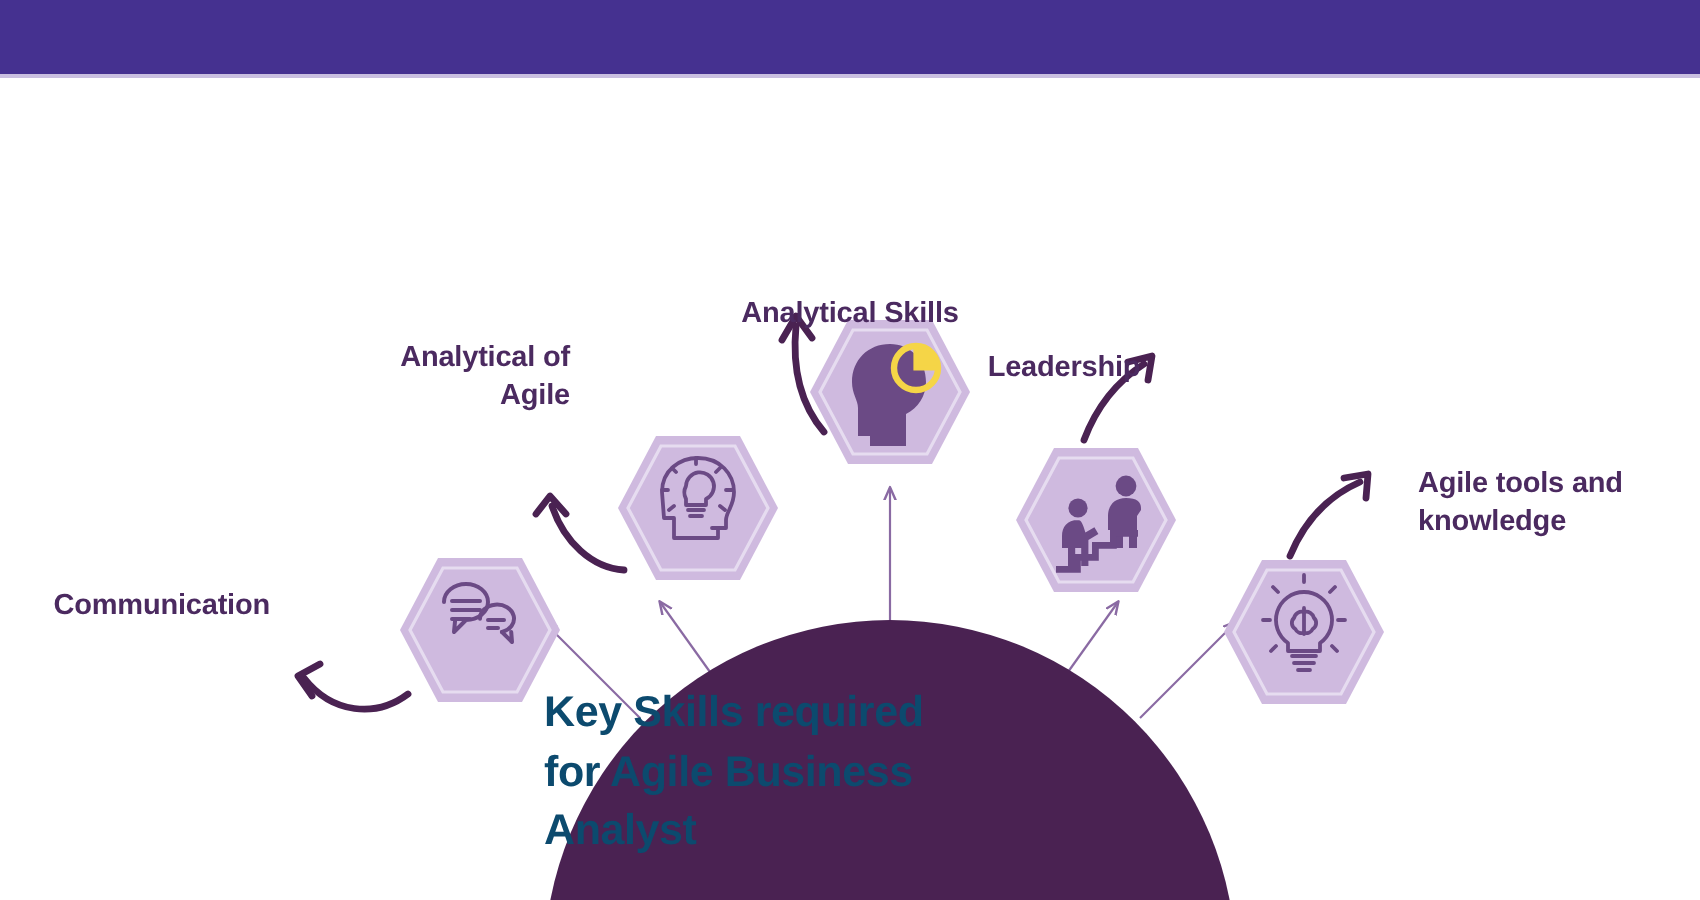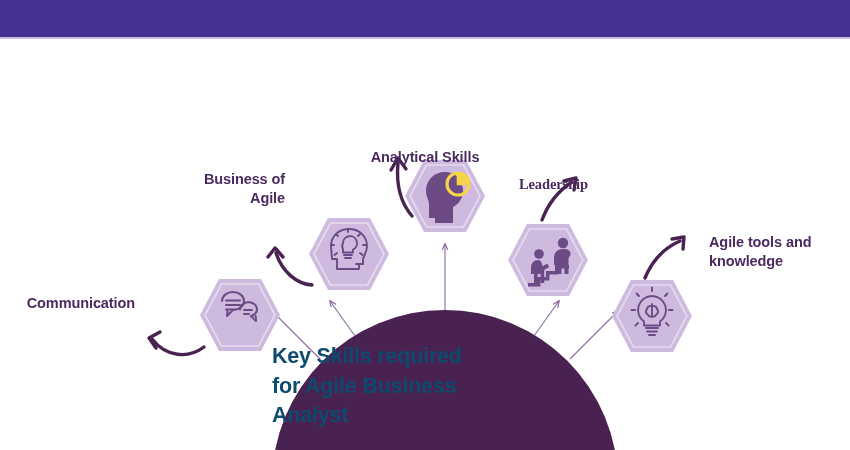--- a/index.html
+++ b/index.html
@@ -233,26 +233,26 @@
         <path d="M42,26 v13"></path>
         <path d="M42,28 a4,4 0 0,0 -5,3 a3.4,3.4 0 0,0 0.6,5.4 a3.6,3.6 0 0,0 4.4,2"></path>
         <path d="M42,28 a4,4 0 0,1 5,3 a3.4,3.4 0 0,1 -0.6,5.4 a3.6,3.6 0 0,1 -4.4,2"></path>
         <path d="M42,13 v-3.5 M29,18 l-2.5,-2.5 M55,18 l2.5,-2.5 M25,32 h-3.5 M59,32 h3.5 M28,45 l-2.5,2.5 M56,45 l2.5,2.5"></path>
       </g>
     </svg>
   </div>
 
   <div class="skill-label lbl-left" style="left: 0px; top: 255px; width: 135px; text-align: right;">Communication</div>
 
-  <div class="skill-label lbl-right" style="left: 145px; top: 131px; width: 140px; text-align: right;">Business of
+  <div class="skill-label lbl-right" style="left: 145px; top: 131px; width: 140px; text-align: right;">Analytical of
 Agile</div>
 
   <div class="skill-label lbl-center" style="left: 345px; top: 69px; width: 160px; text-align: center; margin-top: 40px;">Analytical Skills</div>
 
-  <div class="skill-label lbl-right" style="left: 476px; top: 136px; width: 112px; text-align: right; font-family: Liberation Serif, serif;">Leadership</div>
+  <div class="skill-label lbl-right" style="left: 476px; top: 136px; width: 112px; text-align: center;">Leadership</div>
 
   <div class="skill-label lbl-right" style="left: 709px; top: 194px; width: 112px; text-align: left;">Agile tools and
 knowledge</div>
 
   <div id="center-dome">
     <div id="center-dome-shape"></div>
     <div id="center-dome-text">Key Skills required
 for Agile Business
 Analyst</div>
   </div>

